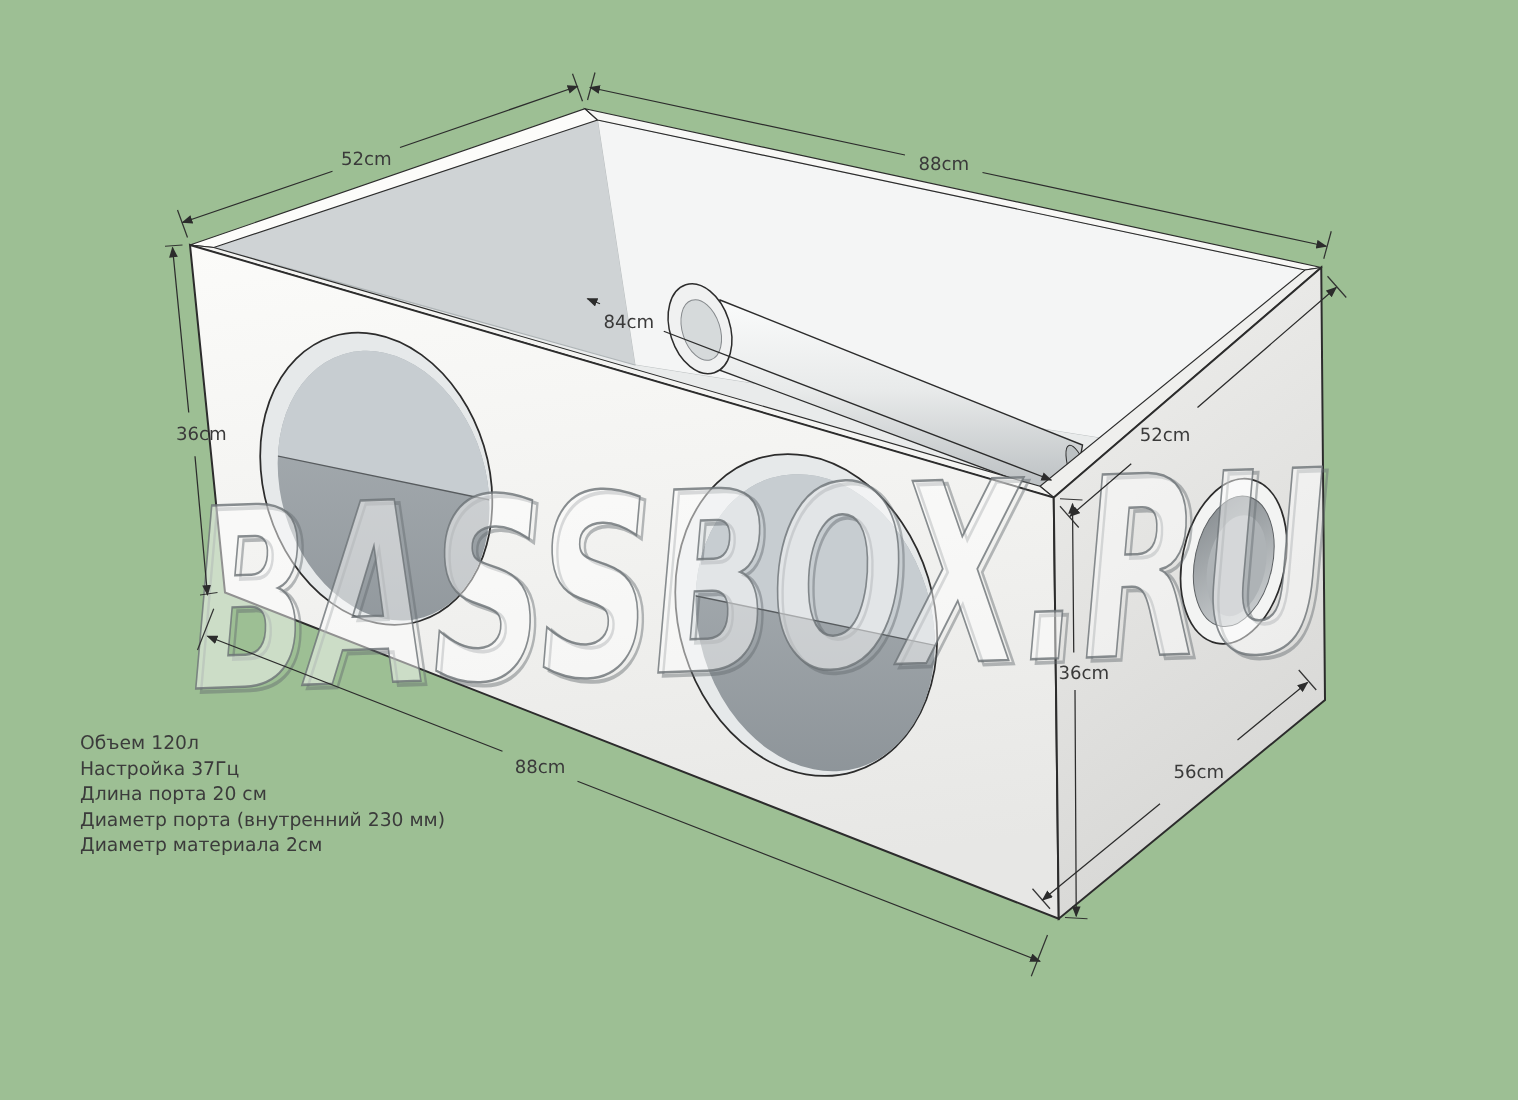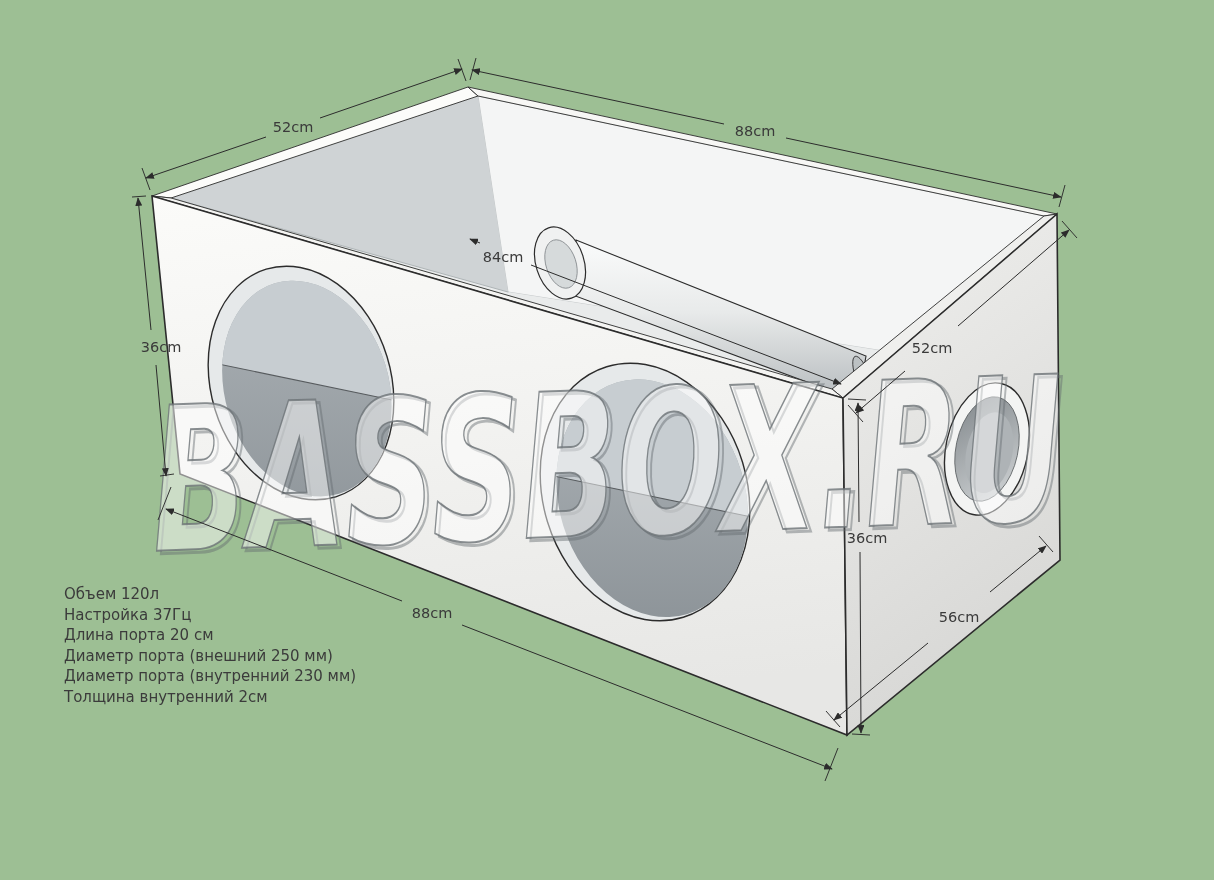--- a/index.html
+++ b/index.html
@@ -174,18 +174,17 @@
         <text class="dim-label" x="432" y="618">88cm</text>
       </g>
 
     </g>
   </svg>
 
   <div class="specs">
     <div class="spec-line">Объем 120л</div>
     <div class="spec-line">Настройка 37Гц</div>
     <div class="spec-line">Длина порта 20 см</div>
-    <div class="spec-line">Диаметр порта (внешний 250 мм)</div>
     <div class="spec-line">Диаметр порта (внутренний 230 мм)</div>
-    <div class="spec-line">Толщина внутренний 2см</div>
+    <div class="spec-line">Диаметр материала 2см</div>
   </div>
 
 </div>
 
 </body></html>

